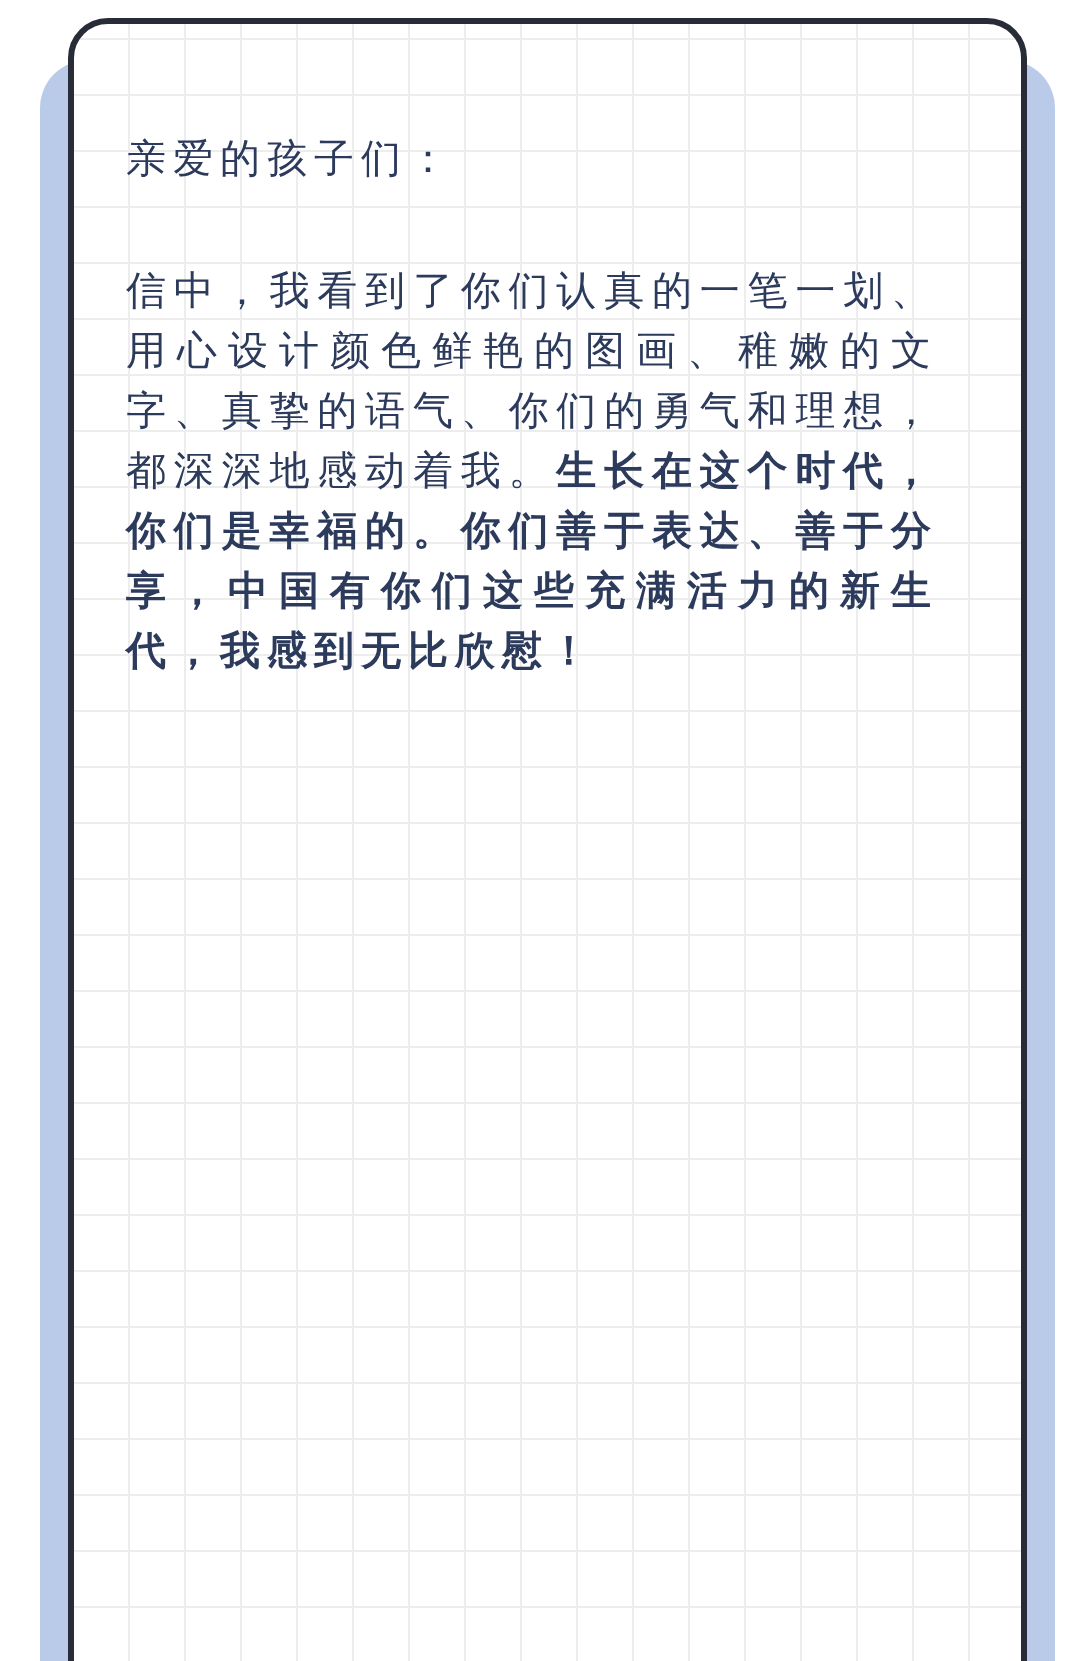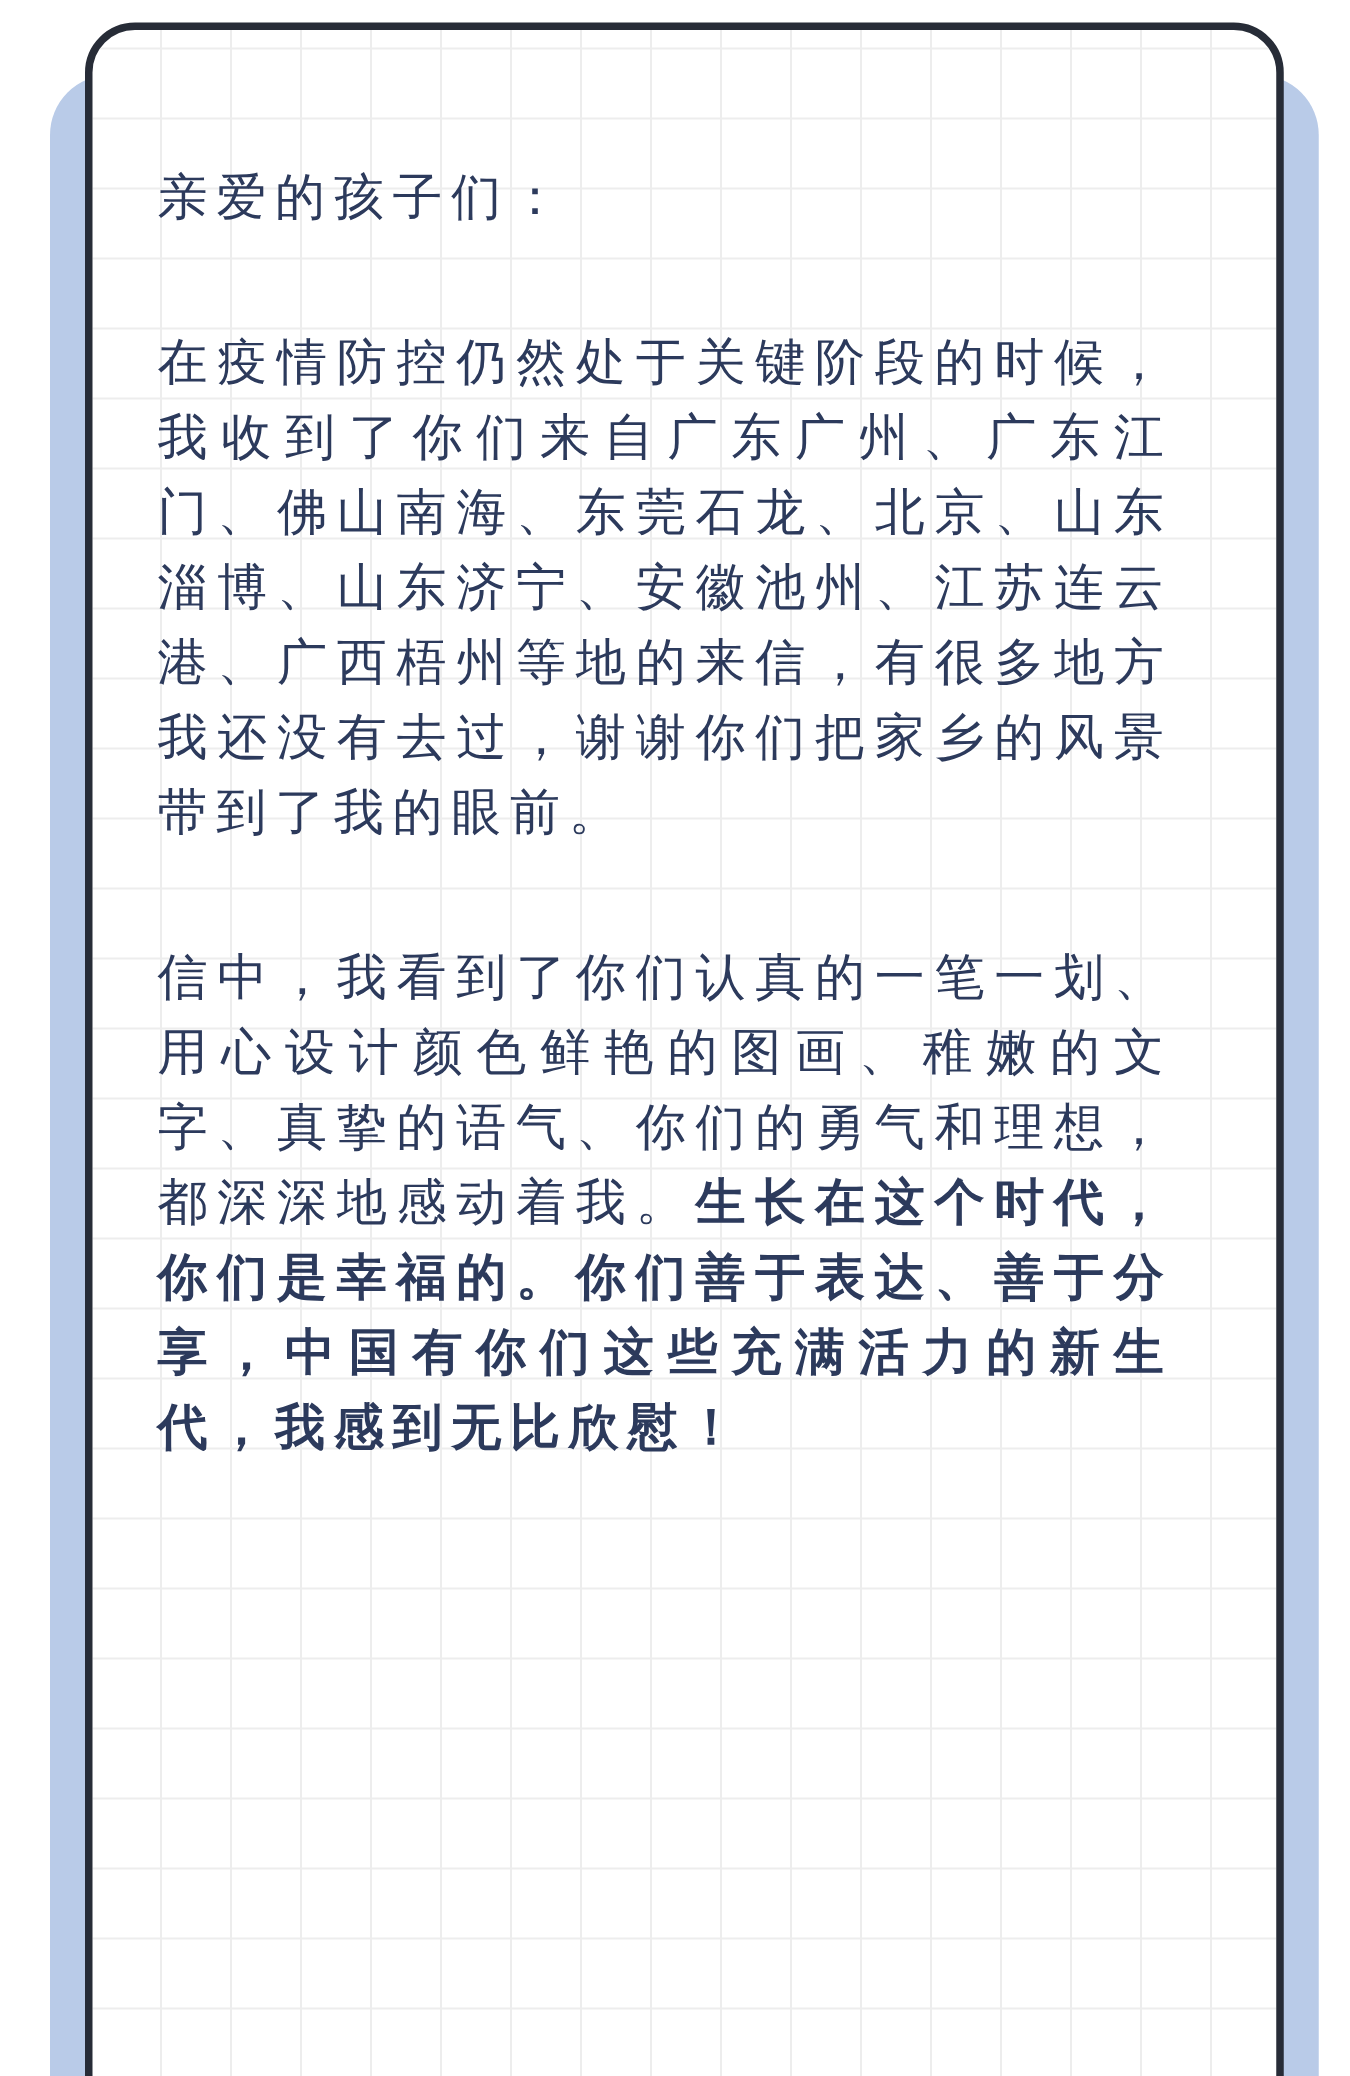--- a/index.html
+++ b/index.html
@@ -60,17 +60,16 @@
   .letter .seg-bold { font-weight: 700; }
 </style>
 </head>
 <body>
 
 <div class="stage">
   <div class="blue-backing"></div>
   <div class="card">
     <div class="letter">
         <p><span>亲爱的孩子们：</span></p>
-        <p><span>在疫情防控仍然处于关键阶段的时候，我收到了你们来自广东广州、广东江门、佛山南海、东莞石龙、北京、山东淄博、山东济宁、安徽池州、江苏连云港、广西梧州等地的来信，有很多地方我还没有去过，谢谢你们把家乡的风景带到了我的眼前。</span></p>
         <p><span>信中，我看到了你们认真的一笔一划、用心设计颜色鲜艳的图画、稚嫩的文字、真挚的语气、你们的勇气和理想，都深深地感动着我。</span><span class="seg-bold">生长在这个时代，你们是幸福的。你们善于表达、善于分享，中国有你们这些充满活力的新生代，我感到无比欣慰！</span></p>
       </div>
   </div>
 </div>
 
 </body></html>

